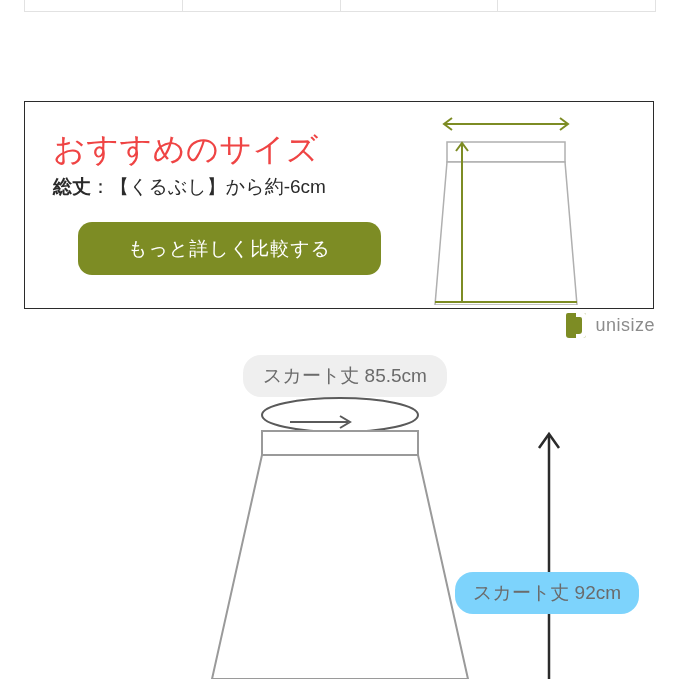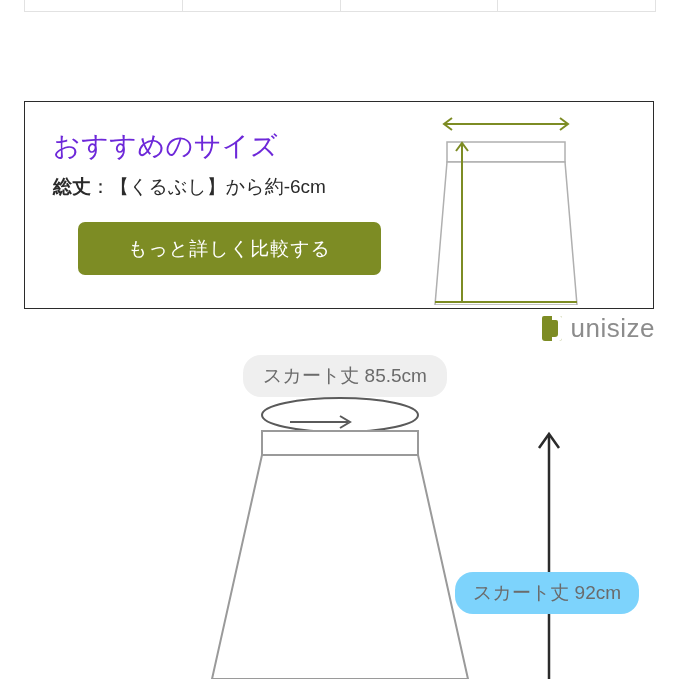--- a/index.html
+++ b/index.html
@@ -43,22 +43,22 @@
     width: 630px;
     height: 208px;
     border: 1px solid #2b2b2b;
     box-sizing: border-box;
     background: #ffffff;
   }
   .recommend-title {
     position: absolute;
     left: 28px;
     top: 26px;
-    font-size: 27px;
-    color: #6d28d9;
+    font-size: 32px;
+    color: #ef4444;
     letter-spacing: 0.5px;
     text-align: center;
   }
   .recommend-sub {
     position: absolute;
     left: 28px;
     top: 72px;
     font-size: 19px;
     color: #2b2b2b;
     white-space: nowrap;
@@ -68,21 +68,21 @@
     text-align: right;
   }
   .compare-btn {
     position: absolute;
     left: 53px;
     top: 120px;
     width: 303px;
     height: 53px;
     background: #7d8c24;
     border: none;
-    border-radius: 7px;
+    border-radius: 14px;
     color: #ffffff;
     font-size: 19px;
     font-family: "Liberation Sans", sans-serif;
     cursor: pointer;
     letter-spacing: 1px;
   }
 
   
   .mini-sketch {
     position: absolute;
@@ -123,21 +123,21 @@
     position: absolute;
     left: 50%;
     top: 4px;
     width: 6px;
     height: 17px;
     background: #7d8c24;
     border-radius: 0 2px 3px 0;
     z-index: 2;
   }
   .unisize-text {
-    font-size: 26px;
+    font-size: 18px;
     color: #8c8c8c;
     letter-spacing: 0.5px;
   }
 
   
   .diagram {
     position: absolute;
     left: 0;
     top: 340px;
     width: 679px;

